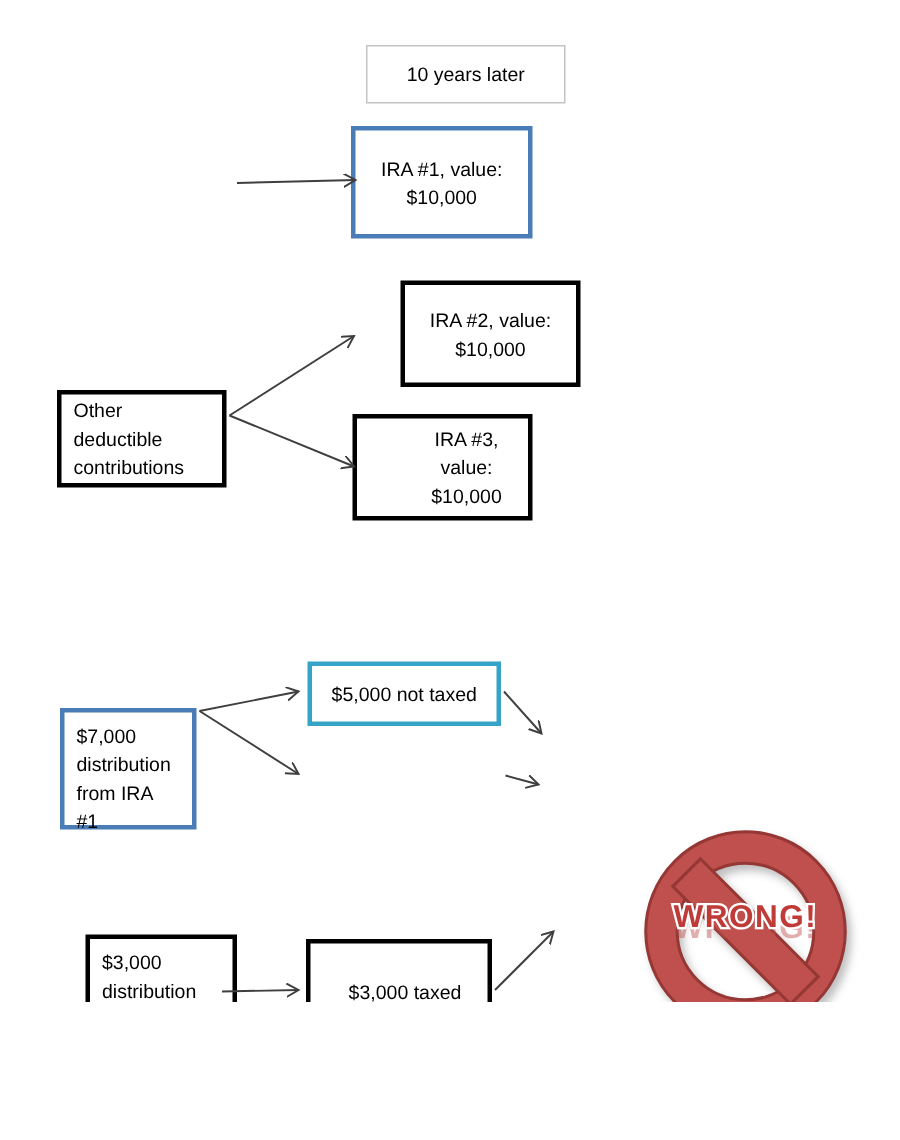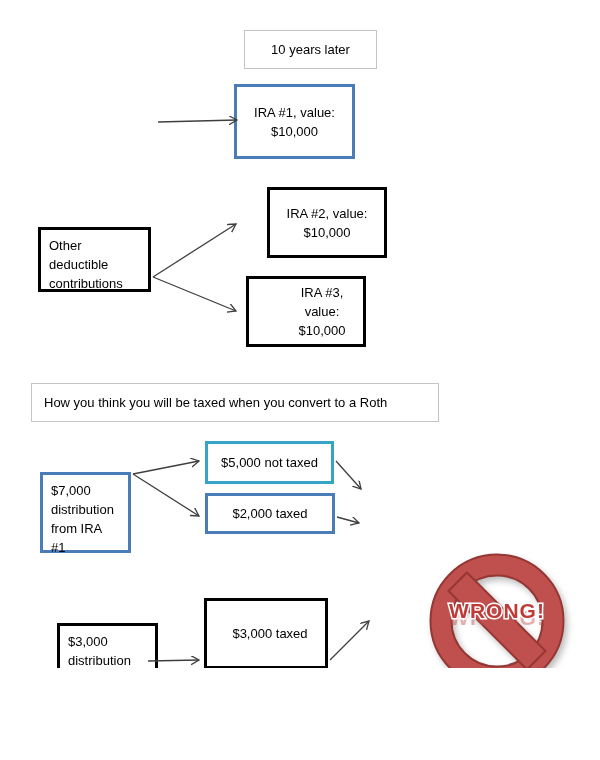--- a/index.html
+++ b/index.html
@@ -62,63 +62,57 @@
   <div class="box b-gray center-text" style="left:244px;top:30px;width:133px;height:39px;">
     <span class="txt">10 years later</span>
   </div>
 
 
   <div class="box b-blue center-text" style="left:234px;top:84px;width:121px;height:75px;">
     <span class="txt">IRA #1, value:
 $10,000</span>
   </div>
 
-  <div class="box b-black left-text" style="left:38px;top:227px;width:113px;height:65px;">
+  <div class="box b-black left-text" style="left:38px;top:260px;width:113px;height:65px;align-items:center;">
     <span class="txt">Other
 deductible
 contributions</span>
   </div>
 
   <div class="box b-black center-text" style="left:243px;top:187px;width:120px;height:71px;margin-left:24px;">
     <span class="txt">IRA #2, value:
 $10,000</span>
   </div>
 
-  <div class="box b-black center-text" style="left:246px;top:276px;width:120px;height:71px;padding-left:36px;">
+  <div class="box b-black center-text" style="left:235px;top:276px;width:120px;height:71px;padding-left:36px;">
     <span class="txt">IRA #3, value:
 $10,000</span>
   </div>
 
-  <div class="box b-gray title-text" style="left:31px;top:383px;width:408px;height:39px;">
-    <span class="txt">How you think you will be taxed when you convert to a Roth</span>
-  </div>
 
   <div class="box b-blue left-text" style="left:40px;top:441px;width:91px;height:81px;margin-top:31px;">
     <span class="txt">$7,000
 distribution
 from IRA
 #1</span>
   </div>
 
   <div class="box b-cyan center-text" style="left:205px;top:441px;width:129px;height:43px;align-items:center;">
     <span class="txt">$5,000 not taxed</span>
   </div>
 
-  <div class="box b-blue center-text" style="left:205px;top:493px;width:130px;height:41px;">
-    <span class="txt">$2,000 taxed</span>
-  </div>
 
 
   <div class="box b-black left-text" style="left:45px;top:623px;width:101px;height:74px;margin-left:12px;">
     <span class="txt">$3,000
 distribution
 from IRA #3</span>
   </div>
 
-  <div class="box b-black center-text" style="left:204px;top:598px;width:124px;height:71px;padding-left:12px;">
+  <div class="box b-black center-text" style="left:204px;top:626px;width:124px;height:71px;padding-left:12px;">
     <span class="txt">$3,000 taxed</span>
   </div>
 
   <svg id="arrow-layer" viewBox="0 0 600 760">
     <defs>
       <marker id="ah" markerWidth="12" markerHeight="12" refX="8" refY="4.5" orient="auto" markerUnits="userSpaceOnUse">
         <path d="M0,0 L8,4.5 L0,9" fill="none" stroke="#3f3f3f" stroke-width="1.3"></path>
       </marker>
     </defs>
     <g stroke="#3f3f3f" stroke-width="1.3" fill="none">

